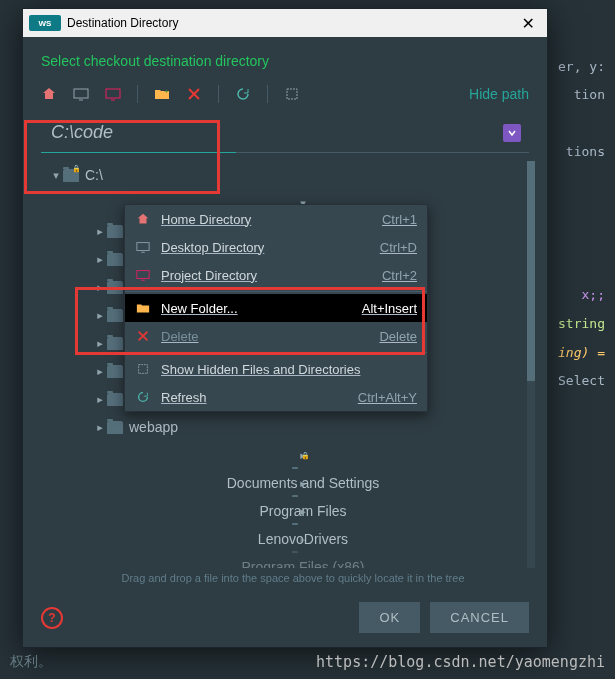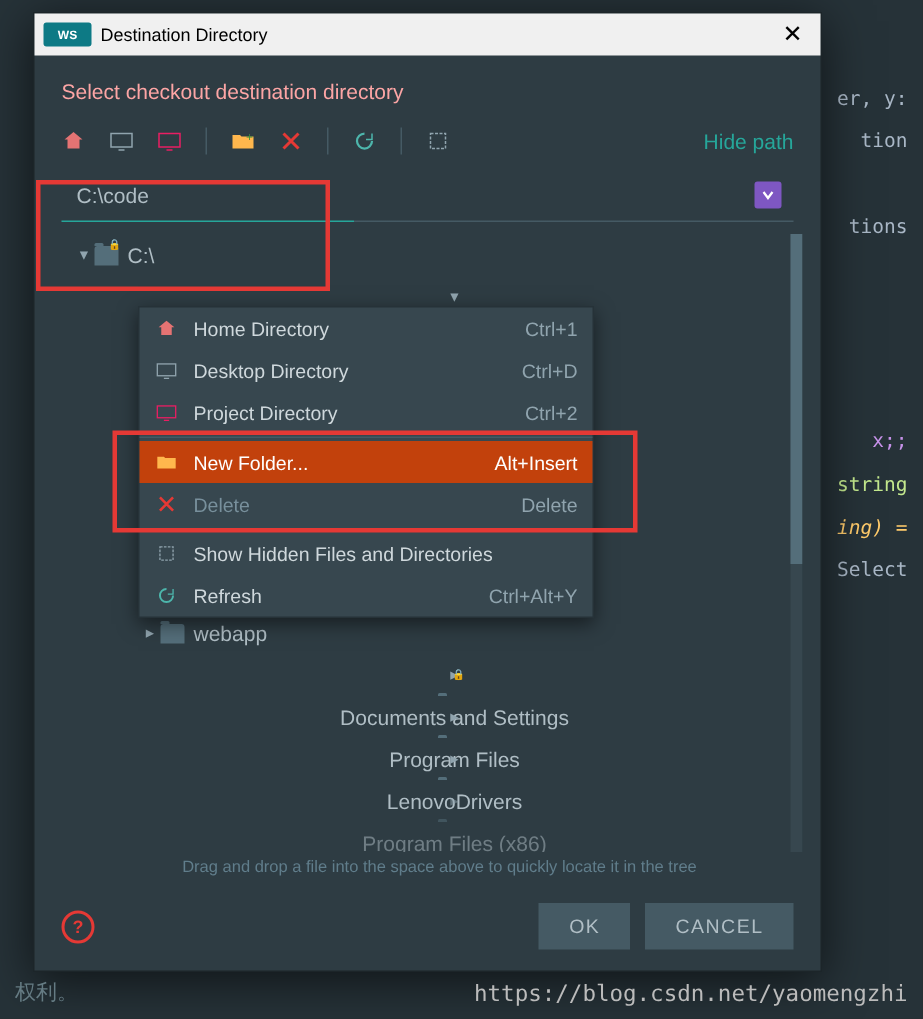--- a/index.html
+++ b/index.html
@@ -5,47 +5,47 @@
   html,body{margin:0;padding:0;width:615px;height:679px;overflow:hidden;font-family:"Segoe UI",Arial,sans-serif;font-size:13px;background:#2b2b2b;color:#a9b7c6;}
   .backdrop{position:absolute;inset:0;background:#263238;color:#a9b7c6;padding:24px 10px;line-height:2.2;font-family:Consolas,monospace;text-align:right;white-space:pre;}
   .backdrop .kw{color:#c792ea;}
   .backdrop .str{color:#c3e88d;}
   .backdrop .typ{color:#ffcb6b;font-style:italic;}
   .dialog{position:absolute;left:22px;top:8px;width:524px;height:638px;background:#2e3c43;box-shadow:0 6px 30px rgba(0,0,0,.6);display:flex;flex-direction:column;border:1px solid #1c2529;}
   .titlebar{height:28px;background:#f0f0f0;color:#000;display:flex;align-items:center;padding:0 6px;font-size:12px;}
   .titlebar .icon-ws{width:32px;height:16px;background:#0d7a85;color:#fff;display:flex;align-items:center;justify-content:center;font-size:8px;font-weight:bold;margin-right:6px;border-radius:2px;}
   .titlebar .spacer{flex:1;}
   .titlebar .close-x{font-size:16px;padding:0 6px;cursor:pointer;font-family:Arial;}
-  .subtitle{padding:16px 18px 12px;color:#fca5a5;font-size:14px;}
+  .subtitle{padding:16px 18px 12px;color:#22c55e;font-size:14px;}
   .toolbar{display:flex;align-items:center;padding:4px 18px 12px;gap:16px;}
   .tb-icon{width:16px;height:16px;display:flex;align-items:center;justify-content:center;}
   .tb-sep{width:1px;height:18px;background:#455a64;}
   .toolbar .spacer{flex:1;}
   .hide-path{color:#26a69a;cursor:pointer;font-size:14px;}
   .path-input{margin:0 18px;padding:6px 8px;color:#b0bec5;display:flex;align-items:center;position:relative;}
-  .path-input input{flex:1;background:transparent;border:none;color:#b0bec5;font-size:14px;outline:none;}
+  .path-input input{flex:1;background:transparent;border:none;color:#b0bec5;font-size:18px;outline:none;font-style:italic;}
   .expand-btn{width:18px;height:18px;background:#7e57c2;border-radius:2px;display:flex;align-items:center;justify-content:center;}
   .path-underline{height:1px;margin:2px 18px 0;background:linear-gradient(90deg,#26a69a 40%,#455a64 40%);}
   .tree-area{flex:1;position:relative;margin:8px 12px 0 18px;overflow:hidden;}
   .tree-scroll{position:absolute;right:0;top:0;width:8px;height:100%;background:#37474f;}
   .tree-scroll .thumb{position:absolute;right:0;top:0;width:8px;height:220px;background:#546e7a;}
   .tree{color:#b0bec5;font-size:14px;line-height:28px;}
   .node{display:flex;align-items:center;height:28px;}
   .arrow{width:14px;text-align:center;color:#90a4ae;font-size:11px;}
   .arrow.down::before{content:"▾";}
   .arrow.right::before{content:"▸";}
   .folder{width:16px;height:13px;background:#546e7a;border-radius:2px 2px 0 0;position:relative;margin-right:6px;}
   .folder::before{content:"";position:absolute;top:-2px;left:0;width:6px;height:2px;background:#546e7a;border-radius:1px 1px 0 0;}
   .folder.lock::after{content:"🔒";position:absolute;font-size:7px;right:-2px;bottom:-1px;}
   .lbl{white-space:nowrap;}
   .indent-0{padding-left:8px;} .indent-1{padding-left:30px;flex-direction:column;} .indent-2{padding-left:52px;}
-  .ctx-menu{position:absolute;left:92px;top:204px;width:302px;background:#37474f;border:1px solid #263238;box-shadow:0 4px 12px rgba(0,0,0,.5);z-index:5;}
+  .ctx-menu{position:absolute;left:124px;top:204px;width:302px;background:#37474f;border:1px solid #263238;box-shadow:0 4px 12px rgba(0,0,0,.5);z-index:5;text-decoration:underline;}
   .ctx-item{display:flex;align-items:center;height:28px;padding:0 10px;gap:10px;color:#cfd8dc;}
   .ctx-item .sc{margin-left:auto;color:#90a4ae;font-size:13px;}
-  .ctx-item.highlight{background:#c2410c;color:#fff;}
+  .ctx-item.highlight{background:#000000;color:#fff;}
   .ctx-item.highlight .sc{color:#fff;}
   .ctx-item.disabled{color:#78909c;}
   .ctx-sep{height:1px;background:#455a64;margin:2px 0;}
   .ci-icon{width:16px;height:16px;display:flex;align-items:center;justify-content:center;}
   .red-box{position:absolute;border:3px solid #e53935;pointer-events:none;z-index:10;}
   .red-box.top{left:24px;top:120px;width:190px;height:68px;}
   .red-box.mid{left:75px;top:287px;width:344px;height:62px;}
   .hint{color:#607d8b;font-size:11px;text-align:center;padding:4px 0 8px;margin-left:16px;}
   .btn-row{display:flex;justify-content:flex-end;align-items:center;gap:10px;padding:10px 18px 14px;}
   .btn{background:#455a64;color:#b0bec5;padding:8px 20px;font-size:13px;letter-spacing:1px;cursor:pointer;border:none;}

